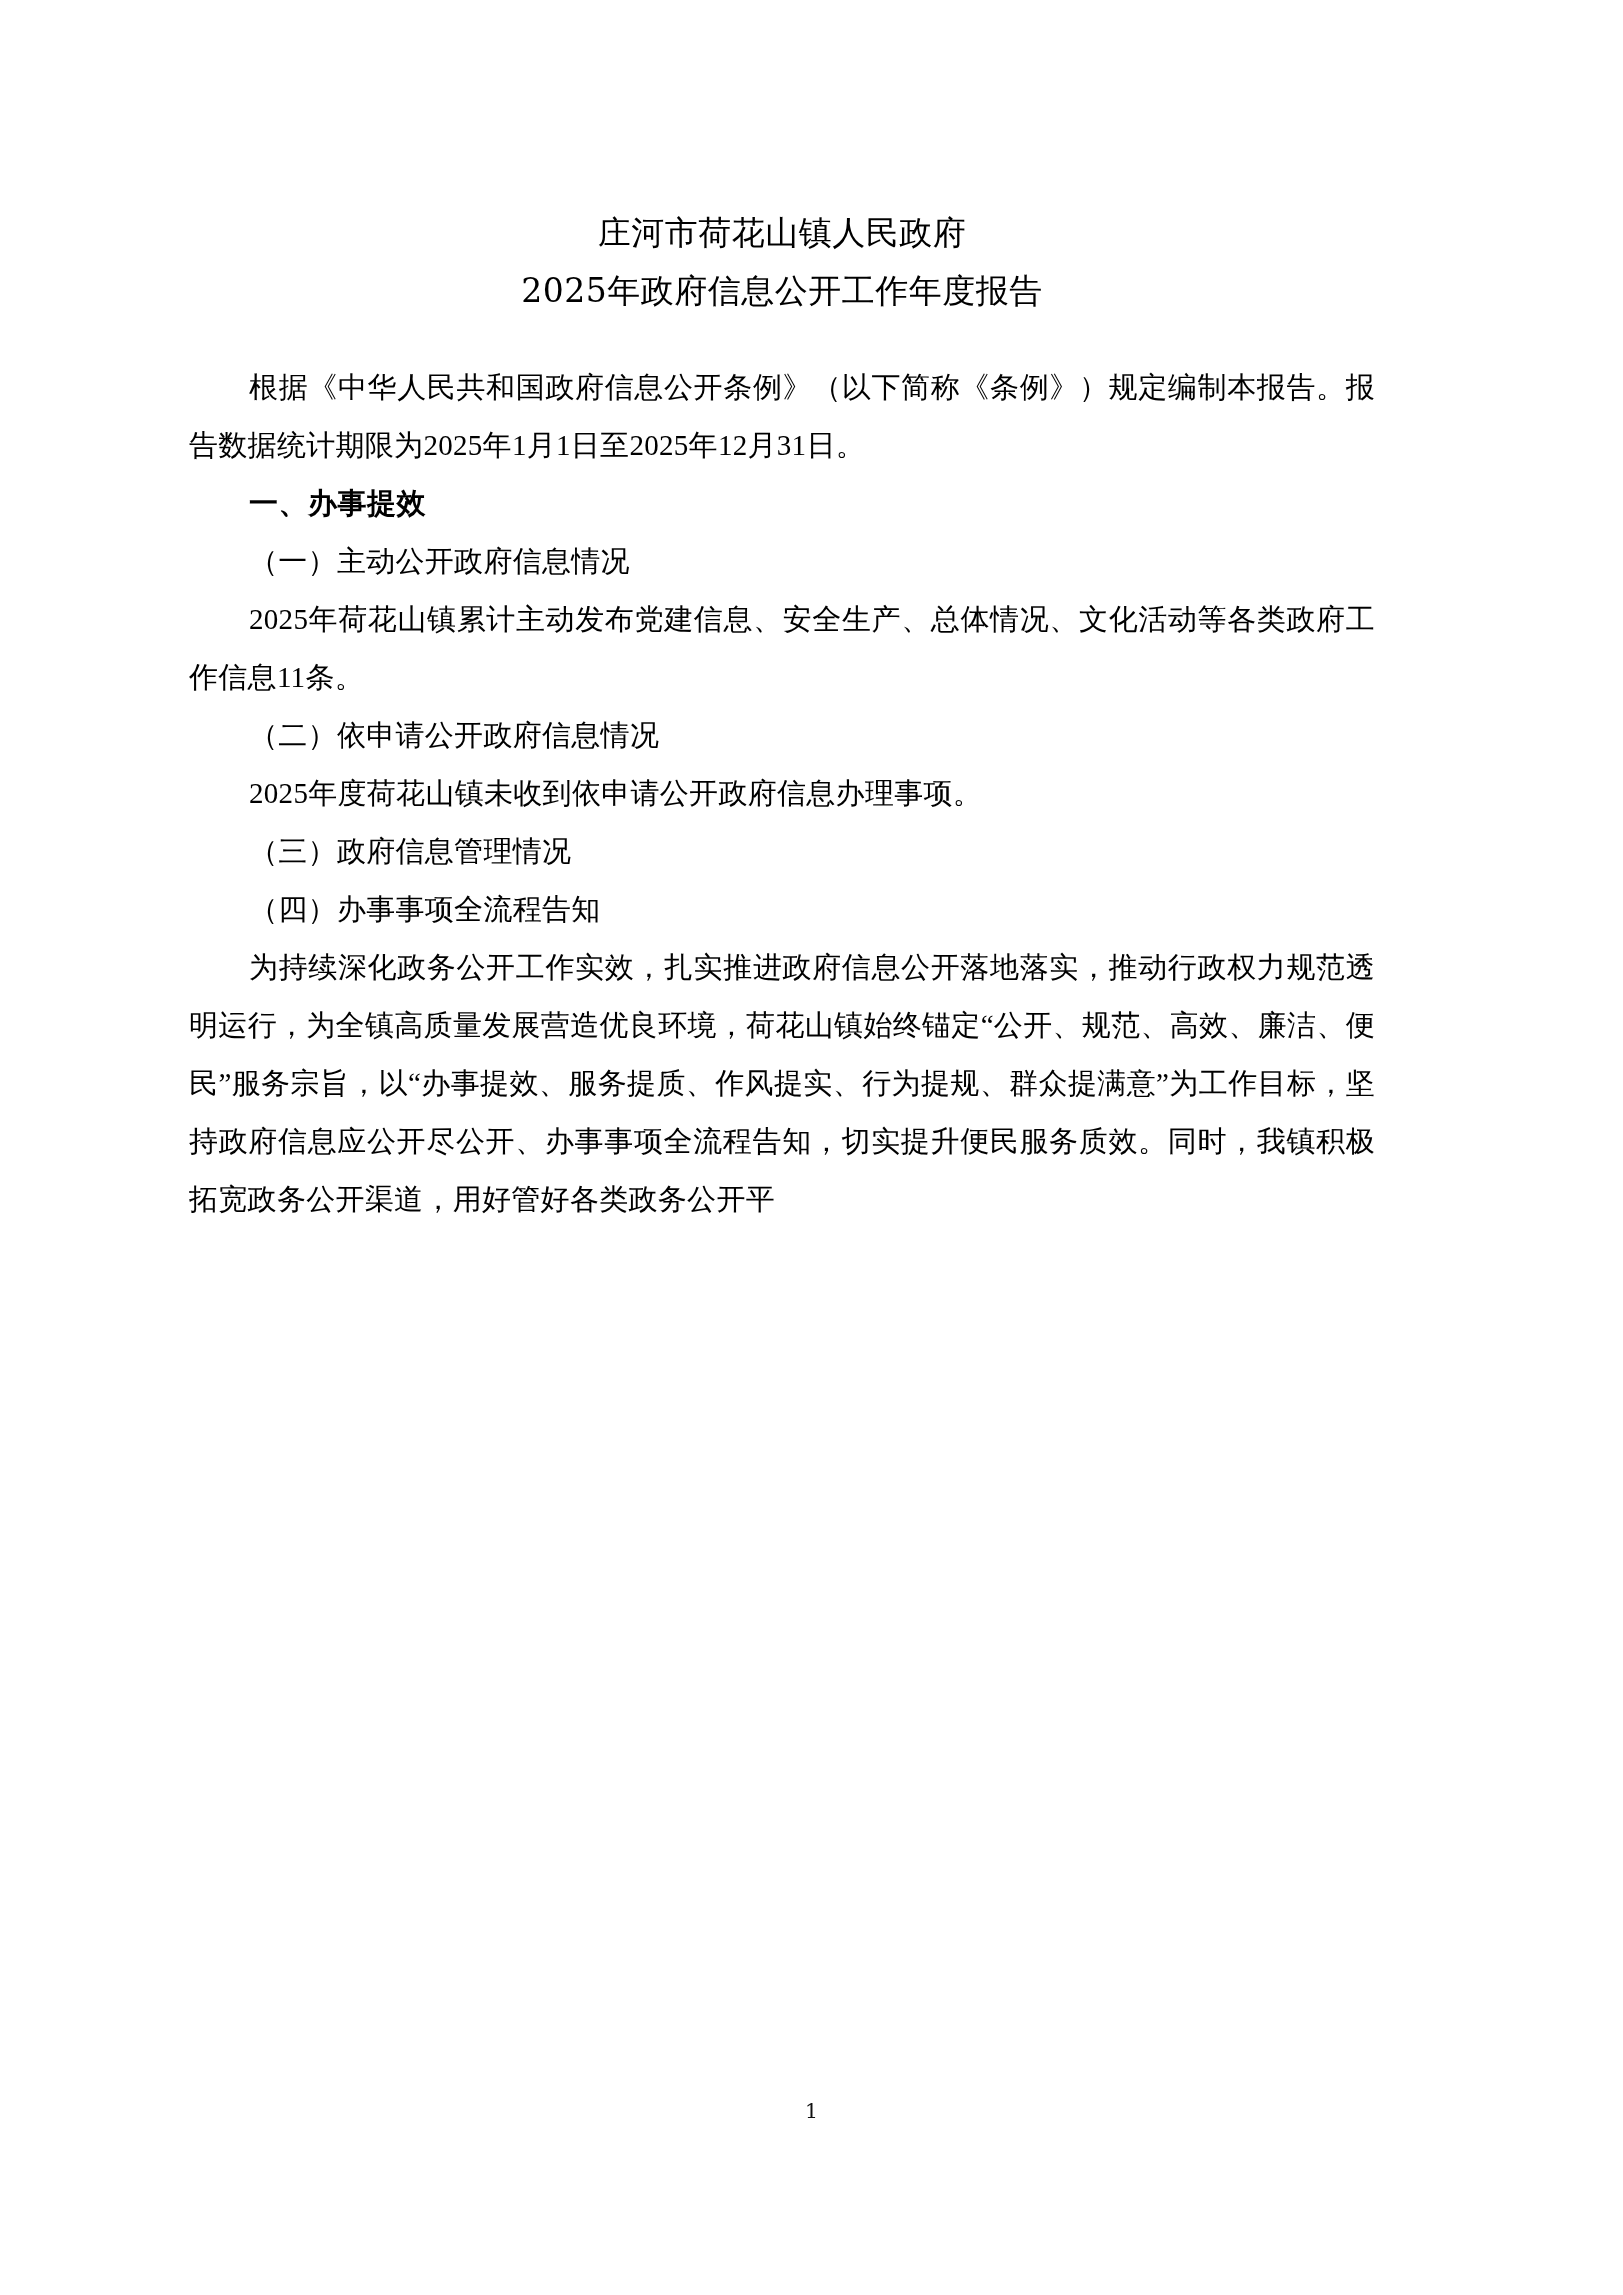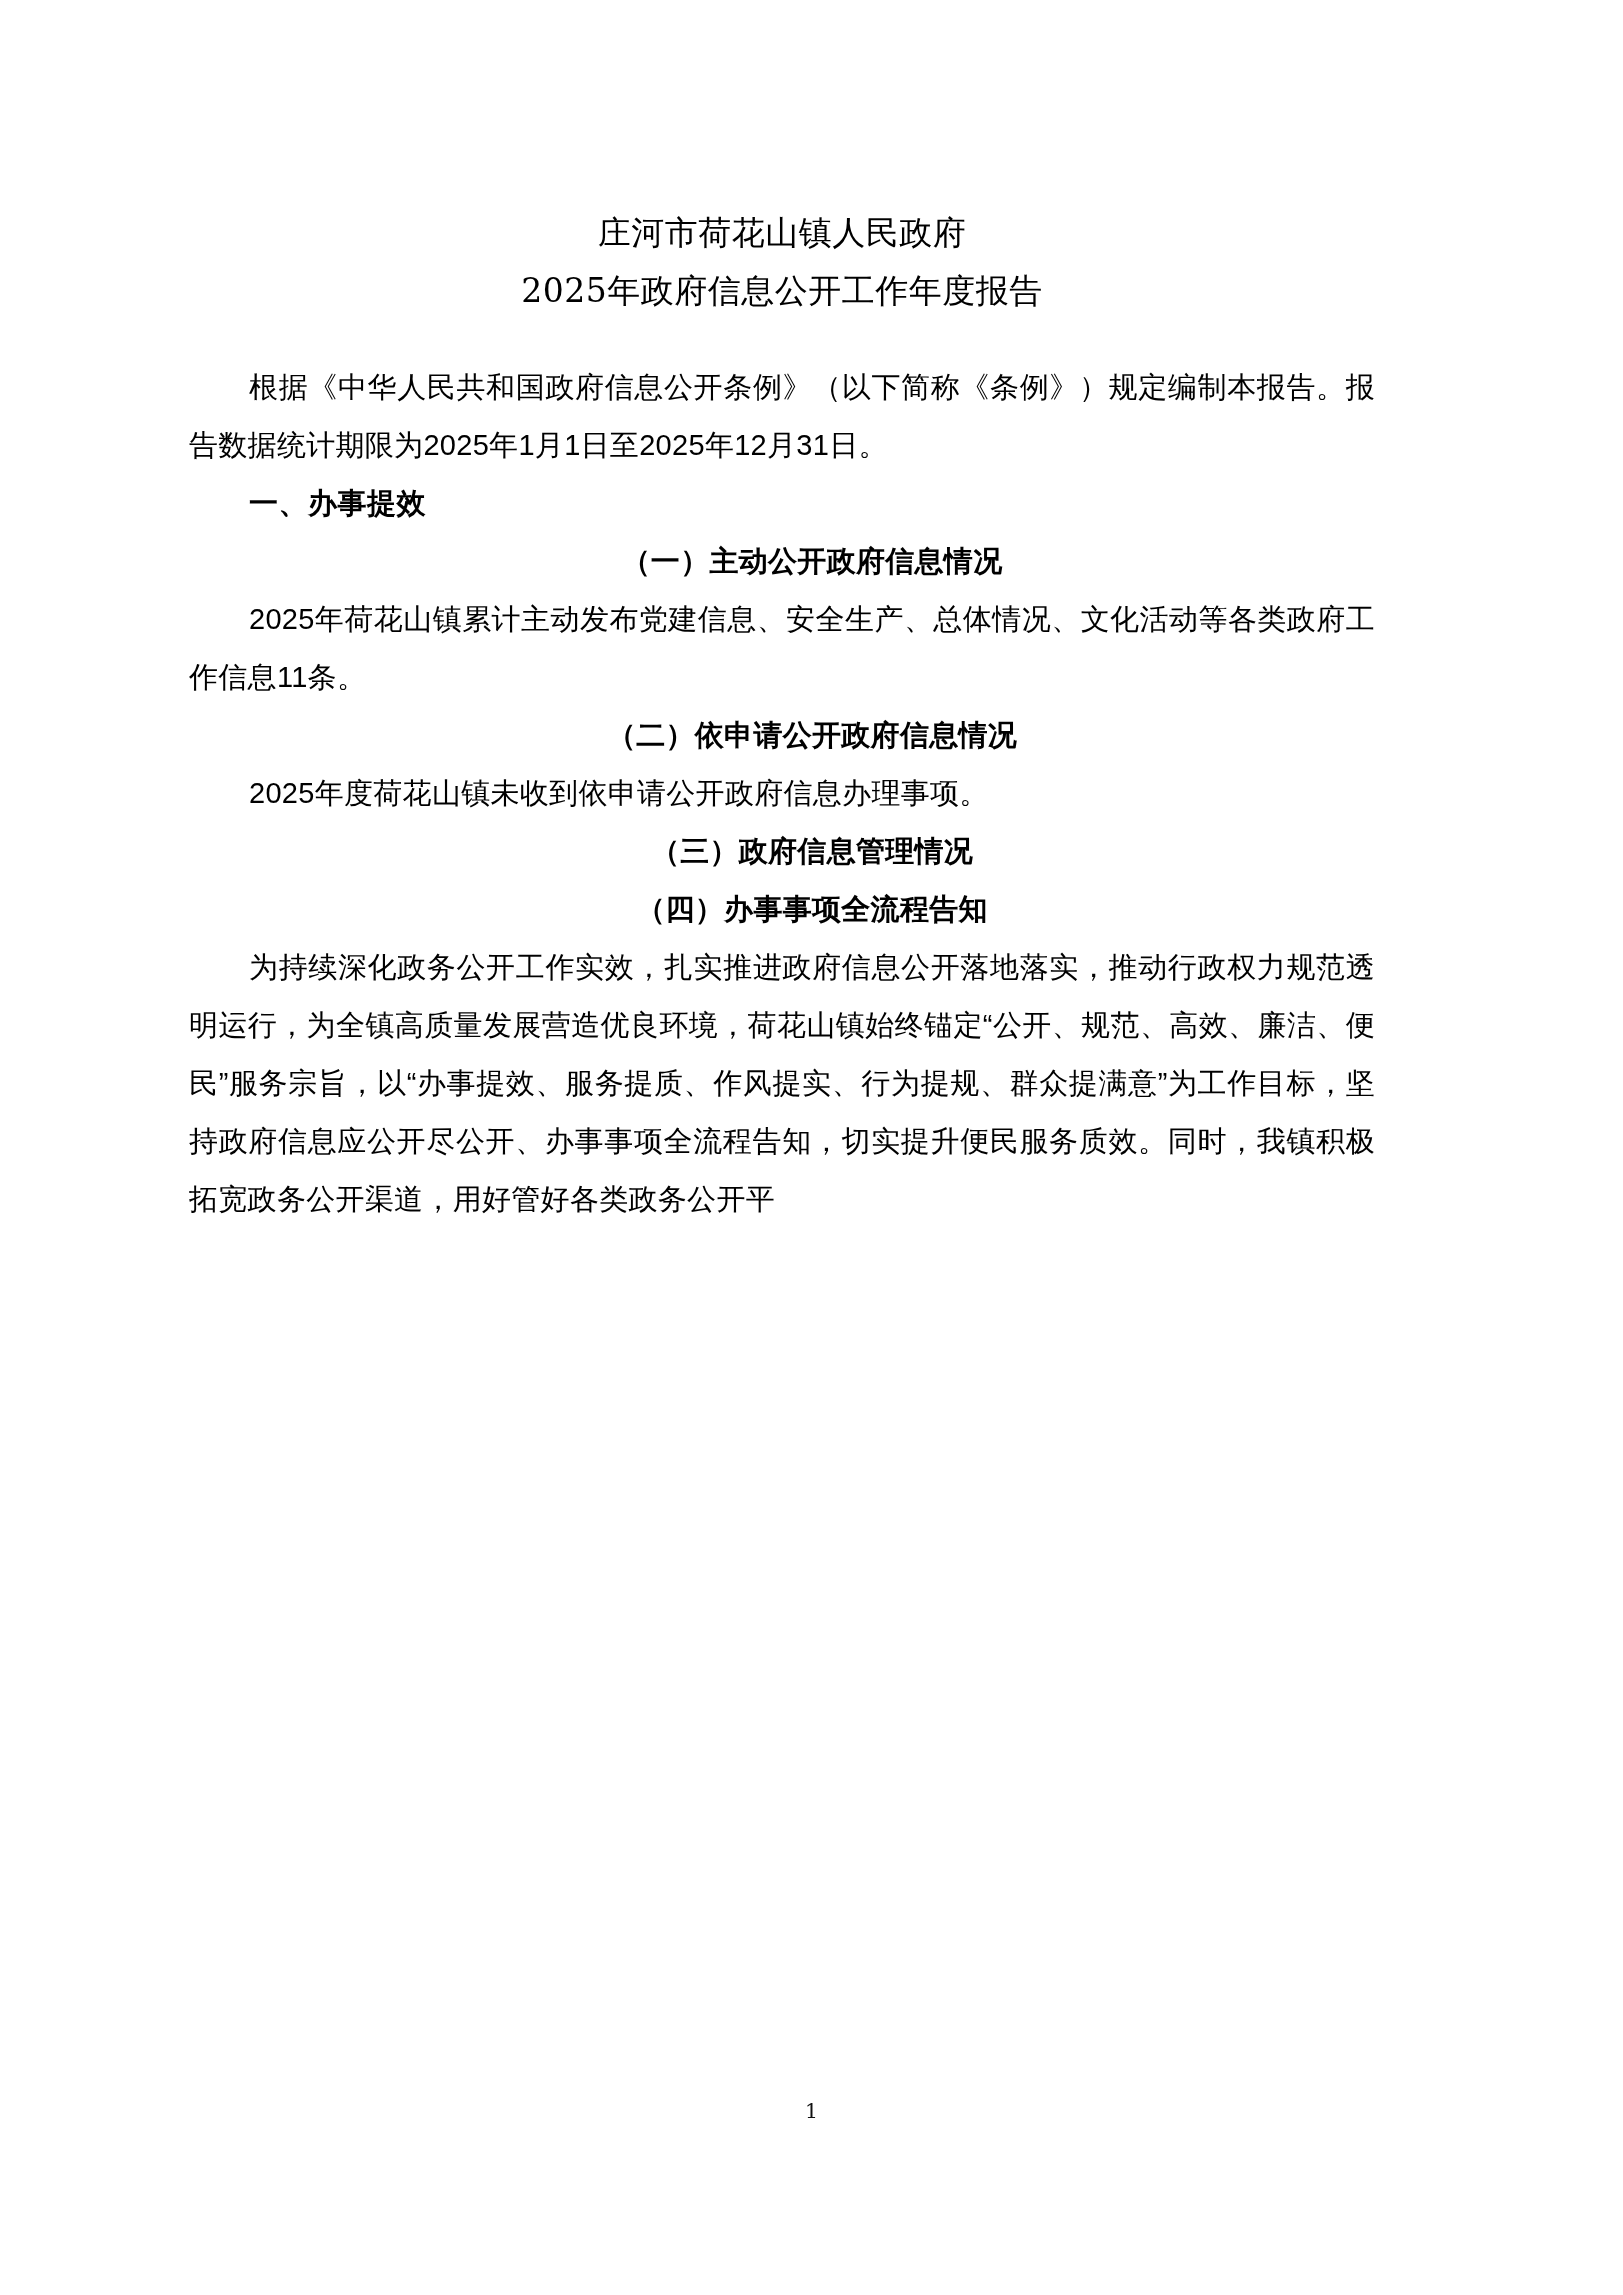--- a/index.html
+++ b/index.html
@@ -38,21 +38,21 @@
   .title-line-2 { margin-top: 0; }
 
   .para {
     margin: 0;
     padding: 0;
     font-size: 29px;
     line-height: 58px;
     text-align: justify;
     text-justify: inter-character;
     text-indent: 60px;
-    font-family: Liberation Sans, sans-serif;
+    font-family: Liberation Serif, serif;
     letter-spacing: 0.3px;
     word-break: break-all;
   }
   .para.first { margin-top: 38px; }
 
   .section-heading {
     margin: 0;
     padding: 0;
     font-size: 29px;
     line-height: 58px;
@@ -61,24 +61,23 @@
     font-family: "DejaVu Sans", "Liberation Sans", sans-serif;
     letter-spacing: 0.5px;
   }
 
   .sub-heading {
     margin: 0;
     padding: 0;
     font-size: 29px;
     line-height: 58px;
     text-indent: 60px;
-    font-weight: bold;
+    font-weight: normal;
     font-family: "DejaVu Serif", "Liberation Serif", serif;
     letter-spacing: 0.3px;
-    text-align: center;
   }
 
   .page-number {
     position: absolute;
     left: 0;
     right: 0;
     top: 2099px;
     text-align: center;
     font-size: 20.4px;
     line-height: 25.6px;

